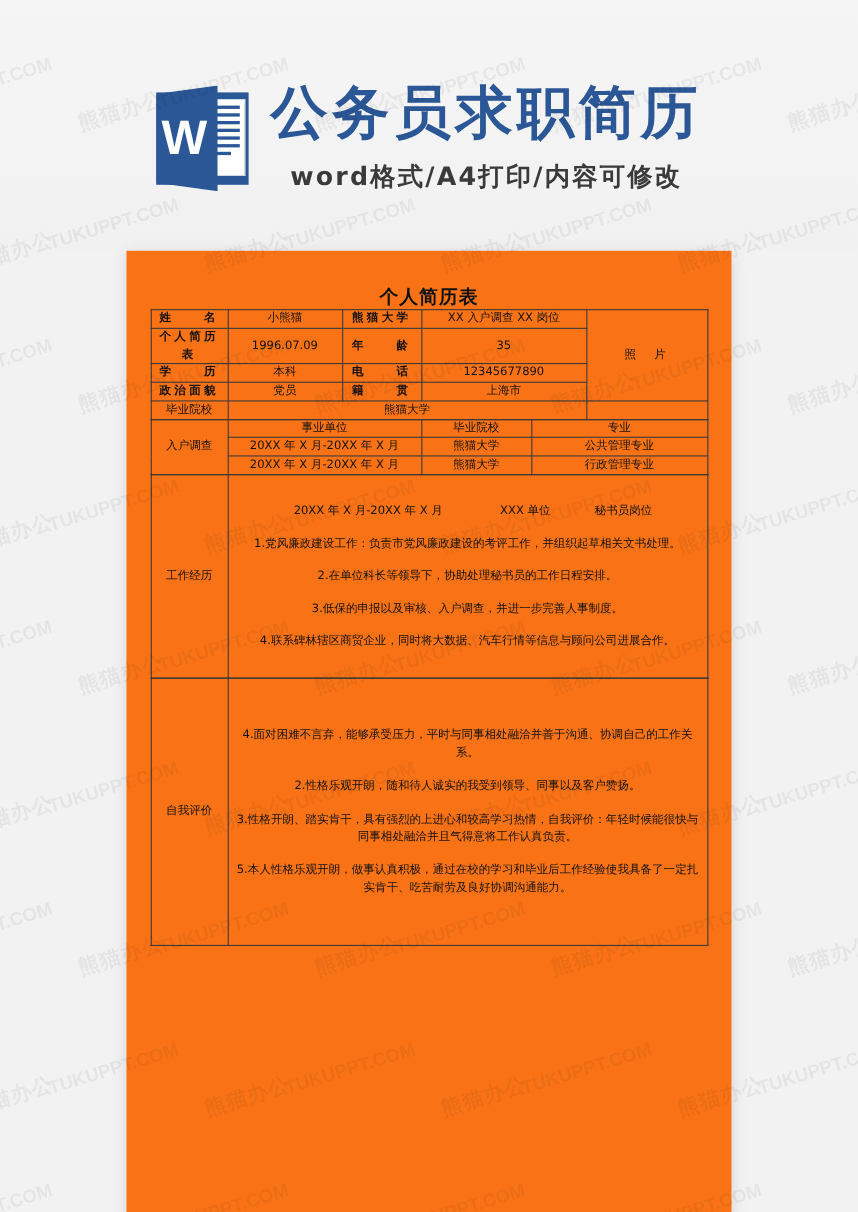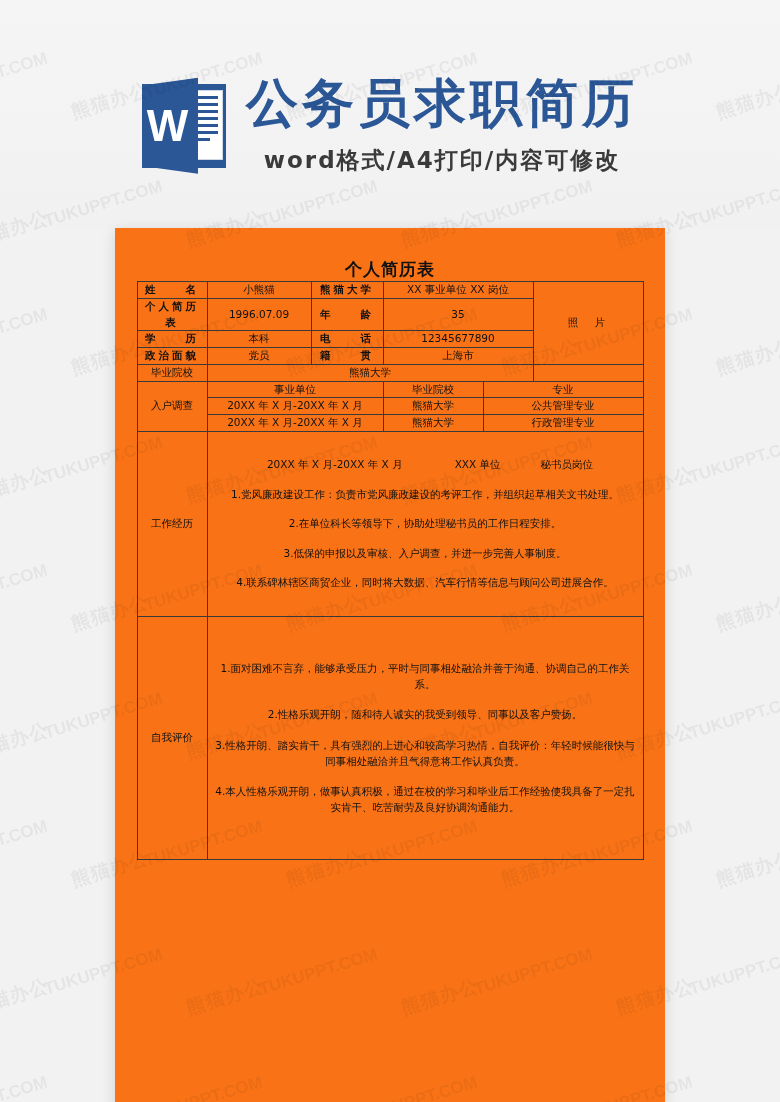--- a/index.html
+++ b/index.html
@@ -222,21 +222,21 @@
       <col style="width:104px">
       <col style="width:72px">
       <col style="width:150px">
       <col style="width:110px">
     </colgroup>
     <tbody>
       <tr>
         <td class="lab">姓　　名</td>
         <td>小熊猫</td>
         <td class="lab">熊猫大学</td>
-        <td>XX 事业单位 XX 岗位</td>
+        <td>XX 入户调查 XX 岗位</td>
         <td rowspan="4" style="letter-spacing:3px">照　片</td>
       </tr>
       <tr>
         <td class="lab">个人简历表</td>
         <td>1996.07.09</td>
         <td class="lab">年　　龄</td>
         <td>35</td>
       </tr>
       <tr>
         <td class="lab">学　　历</td>
@@ -308,24 +308,24 @@
 
   <table class="rtab" style="margin-top:-1px">
     <colgroup>
       <col style="width:70px">
       <col style="width:436px">
     </colgroup>
     <tbody>
       <tr>
         <td style="height:242px">自我评价</td>
         <td class="body-cell eval-cell">
-          <p>1.面对困难不言弃，能够承受压力，平时与同事相处融洽并善于沟通、协调自己的工作关系。</p>
+          <p>4.面对困难不言弃，能够承受压力，平时与同事相处融洽并善于沟通、协调自己的工作关系。</p>
           <p>2.性格乐观开朗，随和待人诚实的我受到领导、同事以及客户赞扬。</p>
           <p>3.性格开朗、踏实肯干，具有强烈的上进心和较高学习热情，自我评价：年轻时候能很快与同事相处融洽并且气得意将工作认真负责。</p>
-          <p>4.本人性格乐观开朗，做事认真积极，通过在校的学习和毕业后工作经验使我具备了一定扎实肯干、吃苦耐劳及良好协调沟通能力。</p>
+          <p>5.本人性格乐观开朗，做事认真积极，通过在校的学习和毕业后工作经验使我具备了一定扎实肯干、吃苦耐劳及良好协调沟通能力。</p>
         </td>
       </tr>
     </tbody>
   </table>
 
 </div>
 
 <div class="wm-layer" id="wm-layer">
     <div class="wm en" style="left: -73px; top: 66px;">TUKUPPT.COM</div>
     <div class="wm cn" style="left: 70px; top: 88px;">熊猫办公</div>

